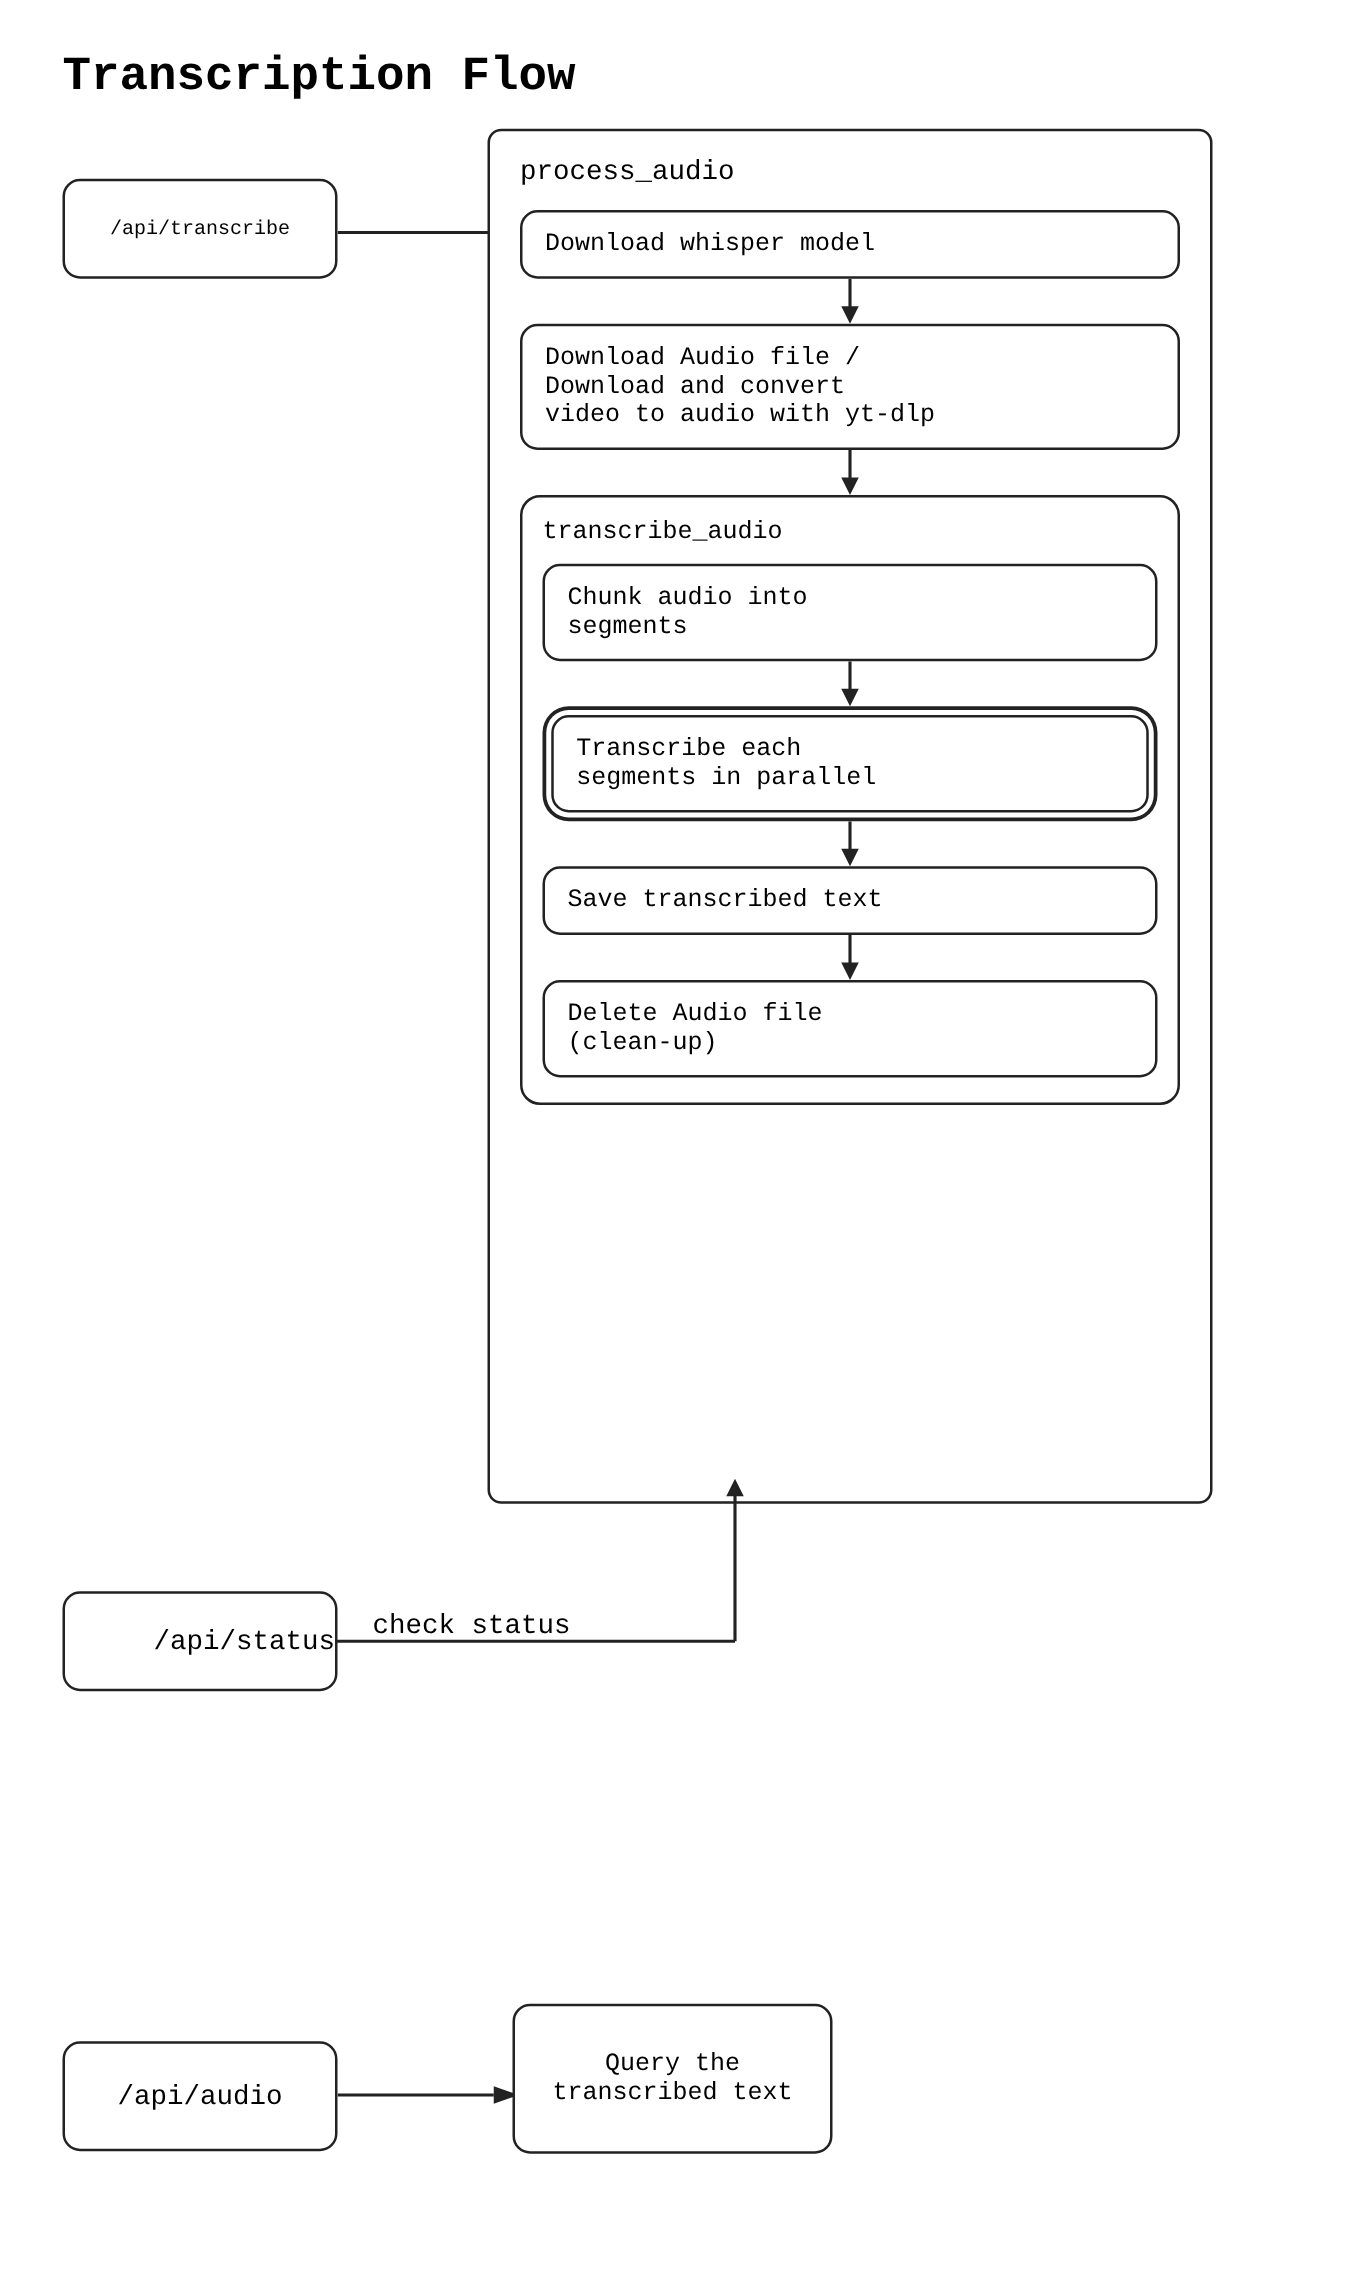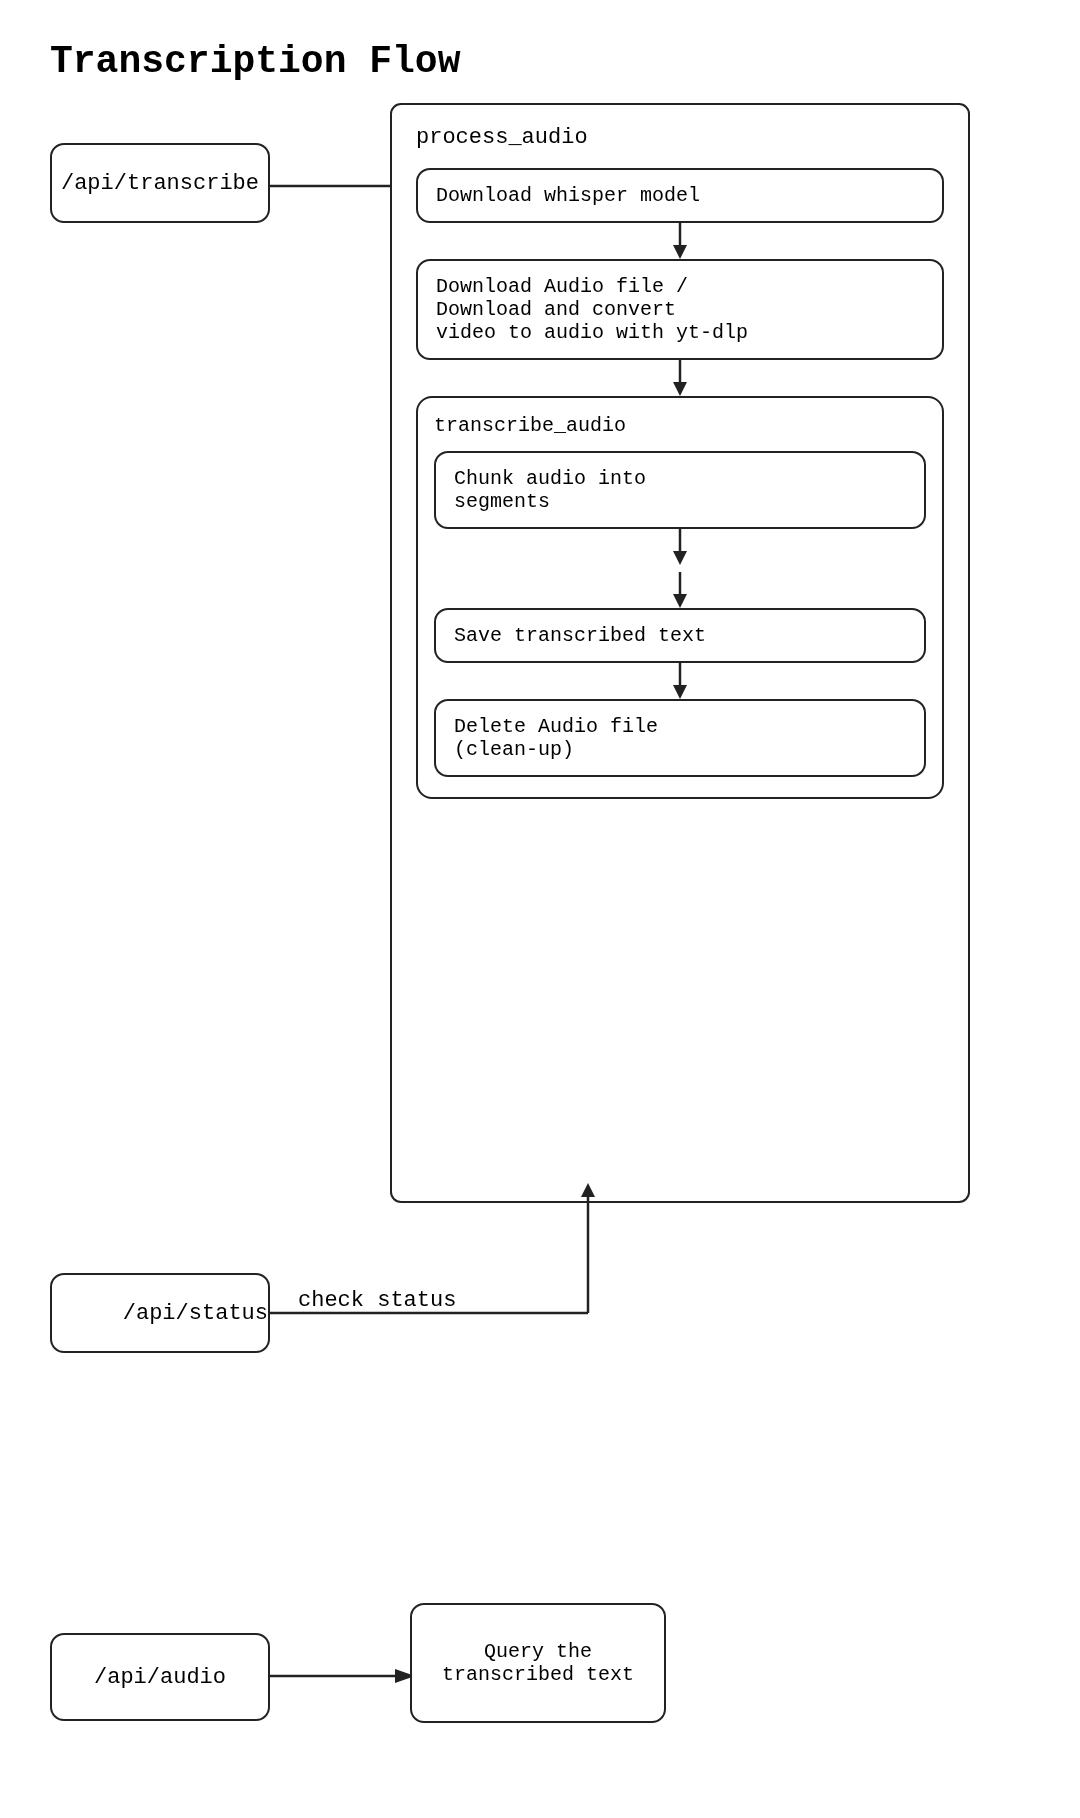--- a/index.html
+++ b/index.html
@@ -36,21 +36,21 @@
       position: absolute;
       top: 40px;
       left: 20px;
       width: 220px;
       height: 80px;
       border: 2.5px solid #222;
       border-radius: 14px;
       display: flex;
       align-items: center;
       justify-content: center;
-      font-size: 22px;
+      font-size: 16px;
       background: #fff;
     }
 
     
     .process-audio-outer {
       position: absolute;
       top: 0;
       left: 360px;
       width: 580px;
       min-height: 1100px;
@@ -210,20 +210,23 @@
         <span>Chunk audio into<br>segments</span>
       </div>
 
       <div class="arrow-down">
         <svg width="24" height="36" viewBox="0 0 24 36">
           <line x1="12" y1="0" x2="12" y2="26" stroke="#222" stroke-width="2.5"></line>
           <polygon points="5,22 12,36 19,22" fill="#222"></polygon>
         </svg>
       </div>
 
+      <div class="flow-box double-border">
+        <span>Transcribe each<br>segments in parallel</span>
+      </div>
 
       <div class="arrow-down" style="margin-top:7px;">
         <svg width="24" height="36" viewBox="0 0 24 36">
           <line x1="12" y1="0" x2="12" y2="26" stroke="#222" stroke-width="2.5"></line>
           <polygon points="5,22 12,36 19,22" fill="#222"></polygon>
         </svg>
       </div>
 
       <div class="flow-box">
         <span>Save transcribed text</span>

